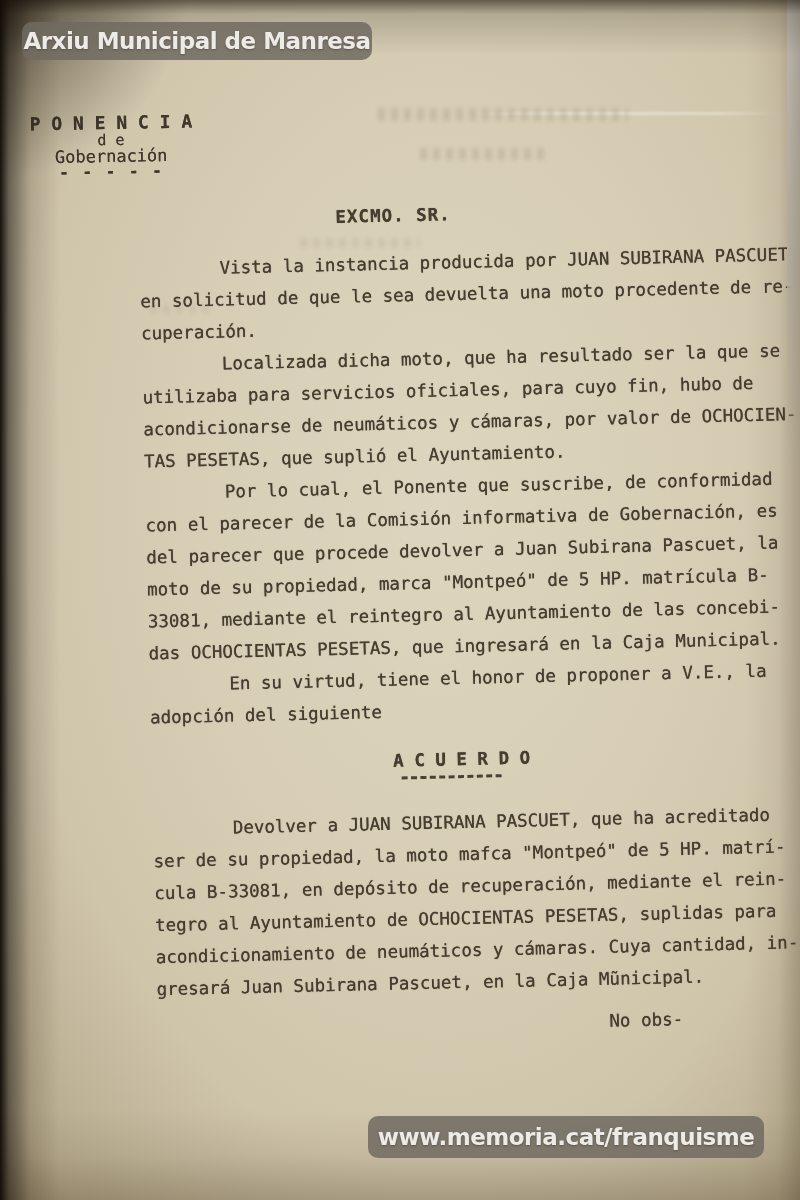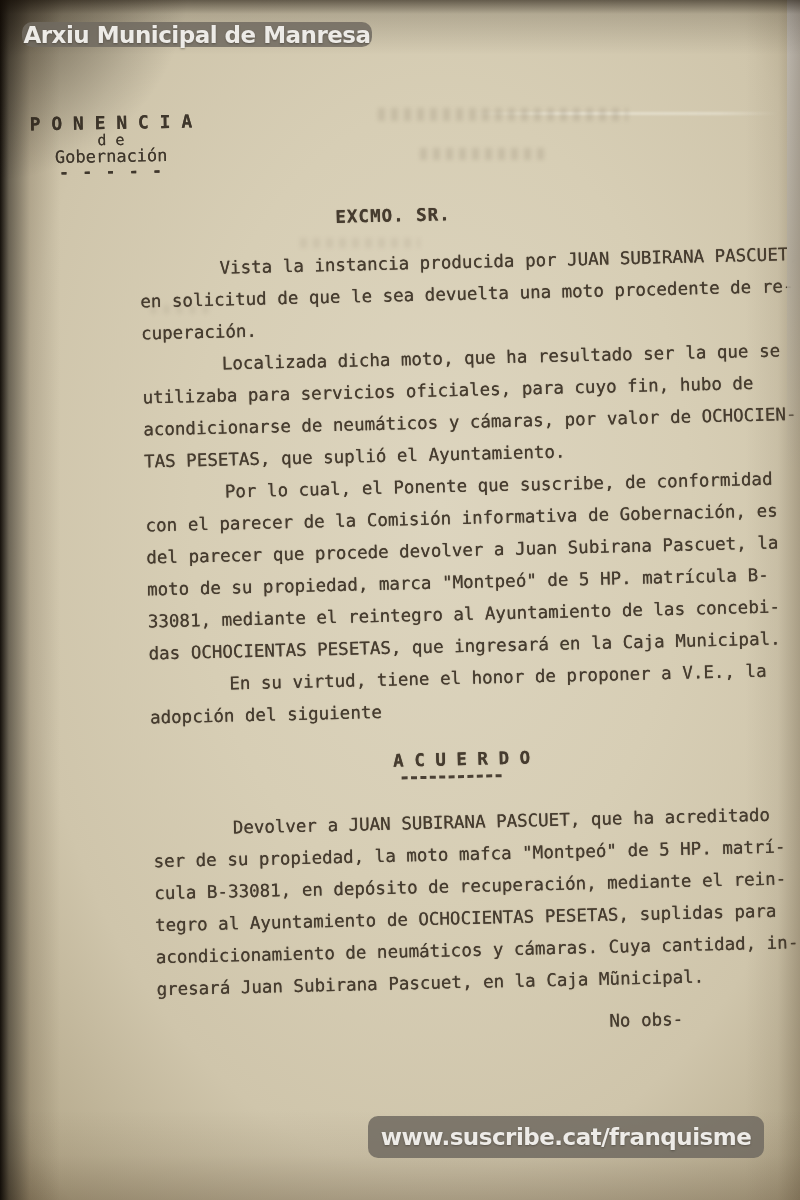--- a/index.html
+++ b/index.html
@@ -29,21 +29,21 @@
     background:linear-gradient(90deg, rgba(255,255,250,0) 0%, rgba(255,255,250,.4) 30%, rgba(255,255,250,.35) 80%, rgba(255,255,250,0) 100%);
     filter:blur(1px);
   }
   
   .banner{
     position:absolute;z-index:6;display:flex;align-items:center;justify-content:center;
     background:rgba(112,106,96,.85);border-radius:10px;
     color:#edebe7;font-family:"DejaVu Sans", sans-serif;font-weight:bold;
     text-shadow:0 1px 2px rgba(40,35,28,.4);
   }
-  .banner-top{left:22px;top:22px;width:350px;height:25px;font-size:23px;letter-spacing:-.5px;}
+  .banner-top{left:22px;top:22px;width:350px;height:38px;font-size:23px;letter-spacing:-.5px;}
   .banner-bottom{left:368px;top:1116px;width:396px;height:42px;font-size:23px;letter-spacing:-.5px;}
   
   .letterhead{
     position:absolute;left:30px;top:113px;width:162px;z-index:3;
     color:#3f372c;text-align:center;transform:rotate(-1deg);
     text-shadow:0 0 .6px rgba(62,53,42,.85);
   }
   .lh-title{font-size:18px;font-weight:bold;line-height:20px;white-space:nowrap;text-align:left;}
   .lh-de{font-size:15px;line-height:15px;}
   .lh-dep{font-size:17px;line-height:17px;}
@@ -135,16 +135,16 @@
       <div class="line">tegro al Ayuntamiento de OCHOCIENTAS PESETAS, suplidas para</div>
       <div class="line">acondicionamiento de neumáticos y cámaras. Cuya cantidad, in-</div>
       <div class="line">gresará Juan Subirana Pascuet, en la Caja Mũnicipal.</div>
     </div>
 
     <div class="line catchword">No obs-</div>
 
   </div>
 
   <div class="banner banner-bottom">
-    <span>www.suscribe.cat/franquisme</span>
+    <span>www.memoria.cat/franquisme</span>
   </div>
 
 </div>
 
 </body></html>

